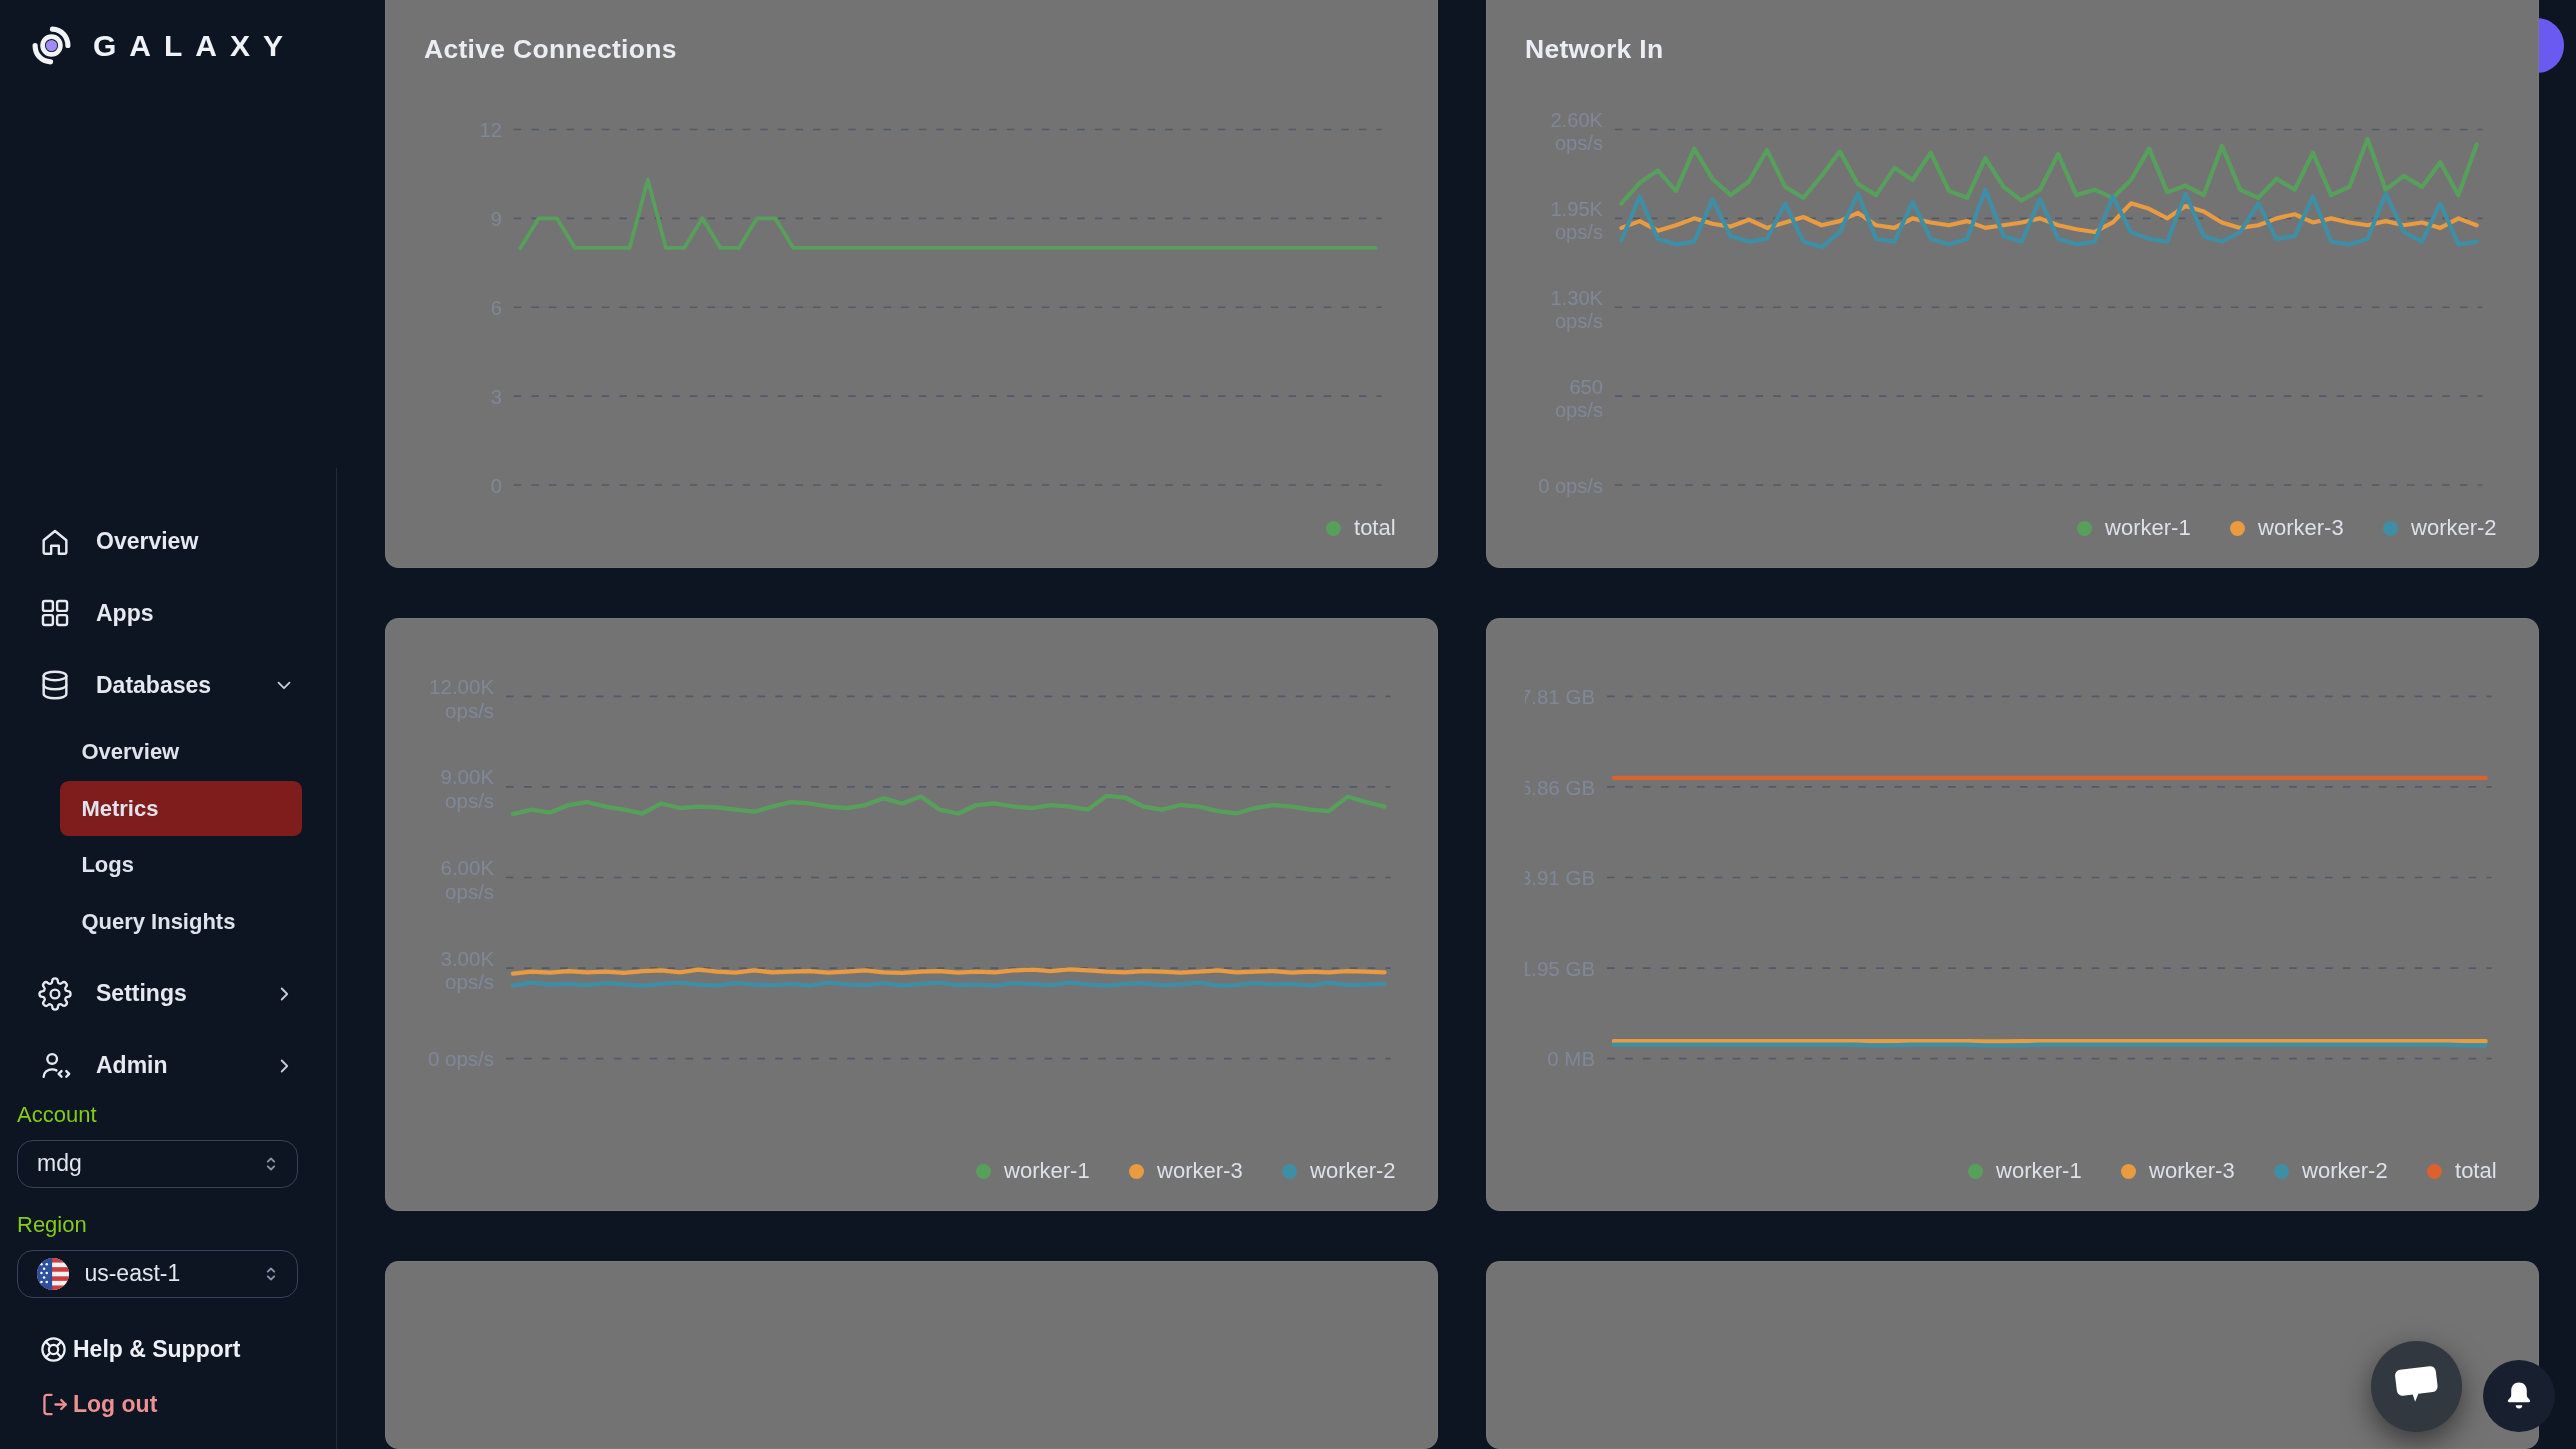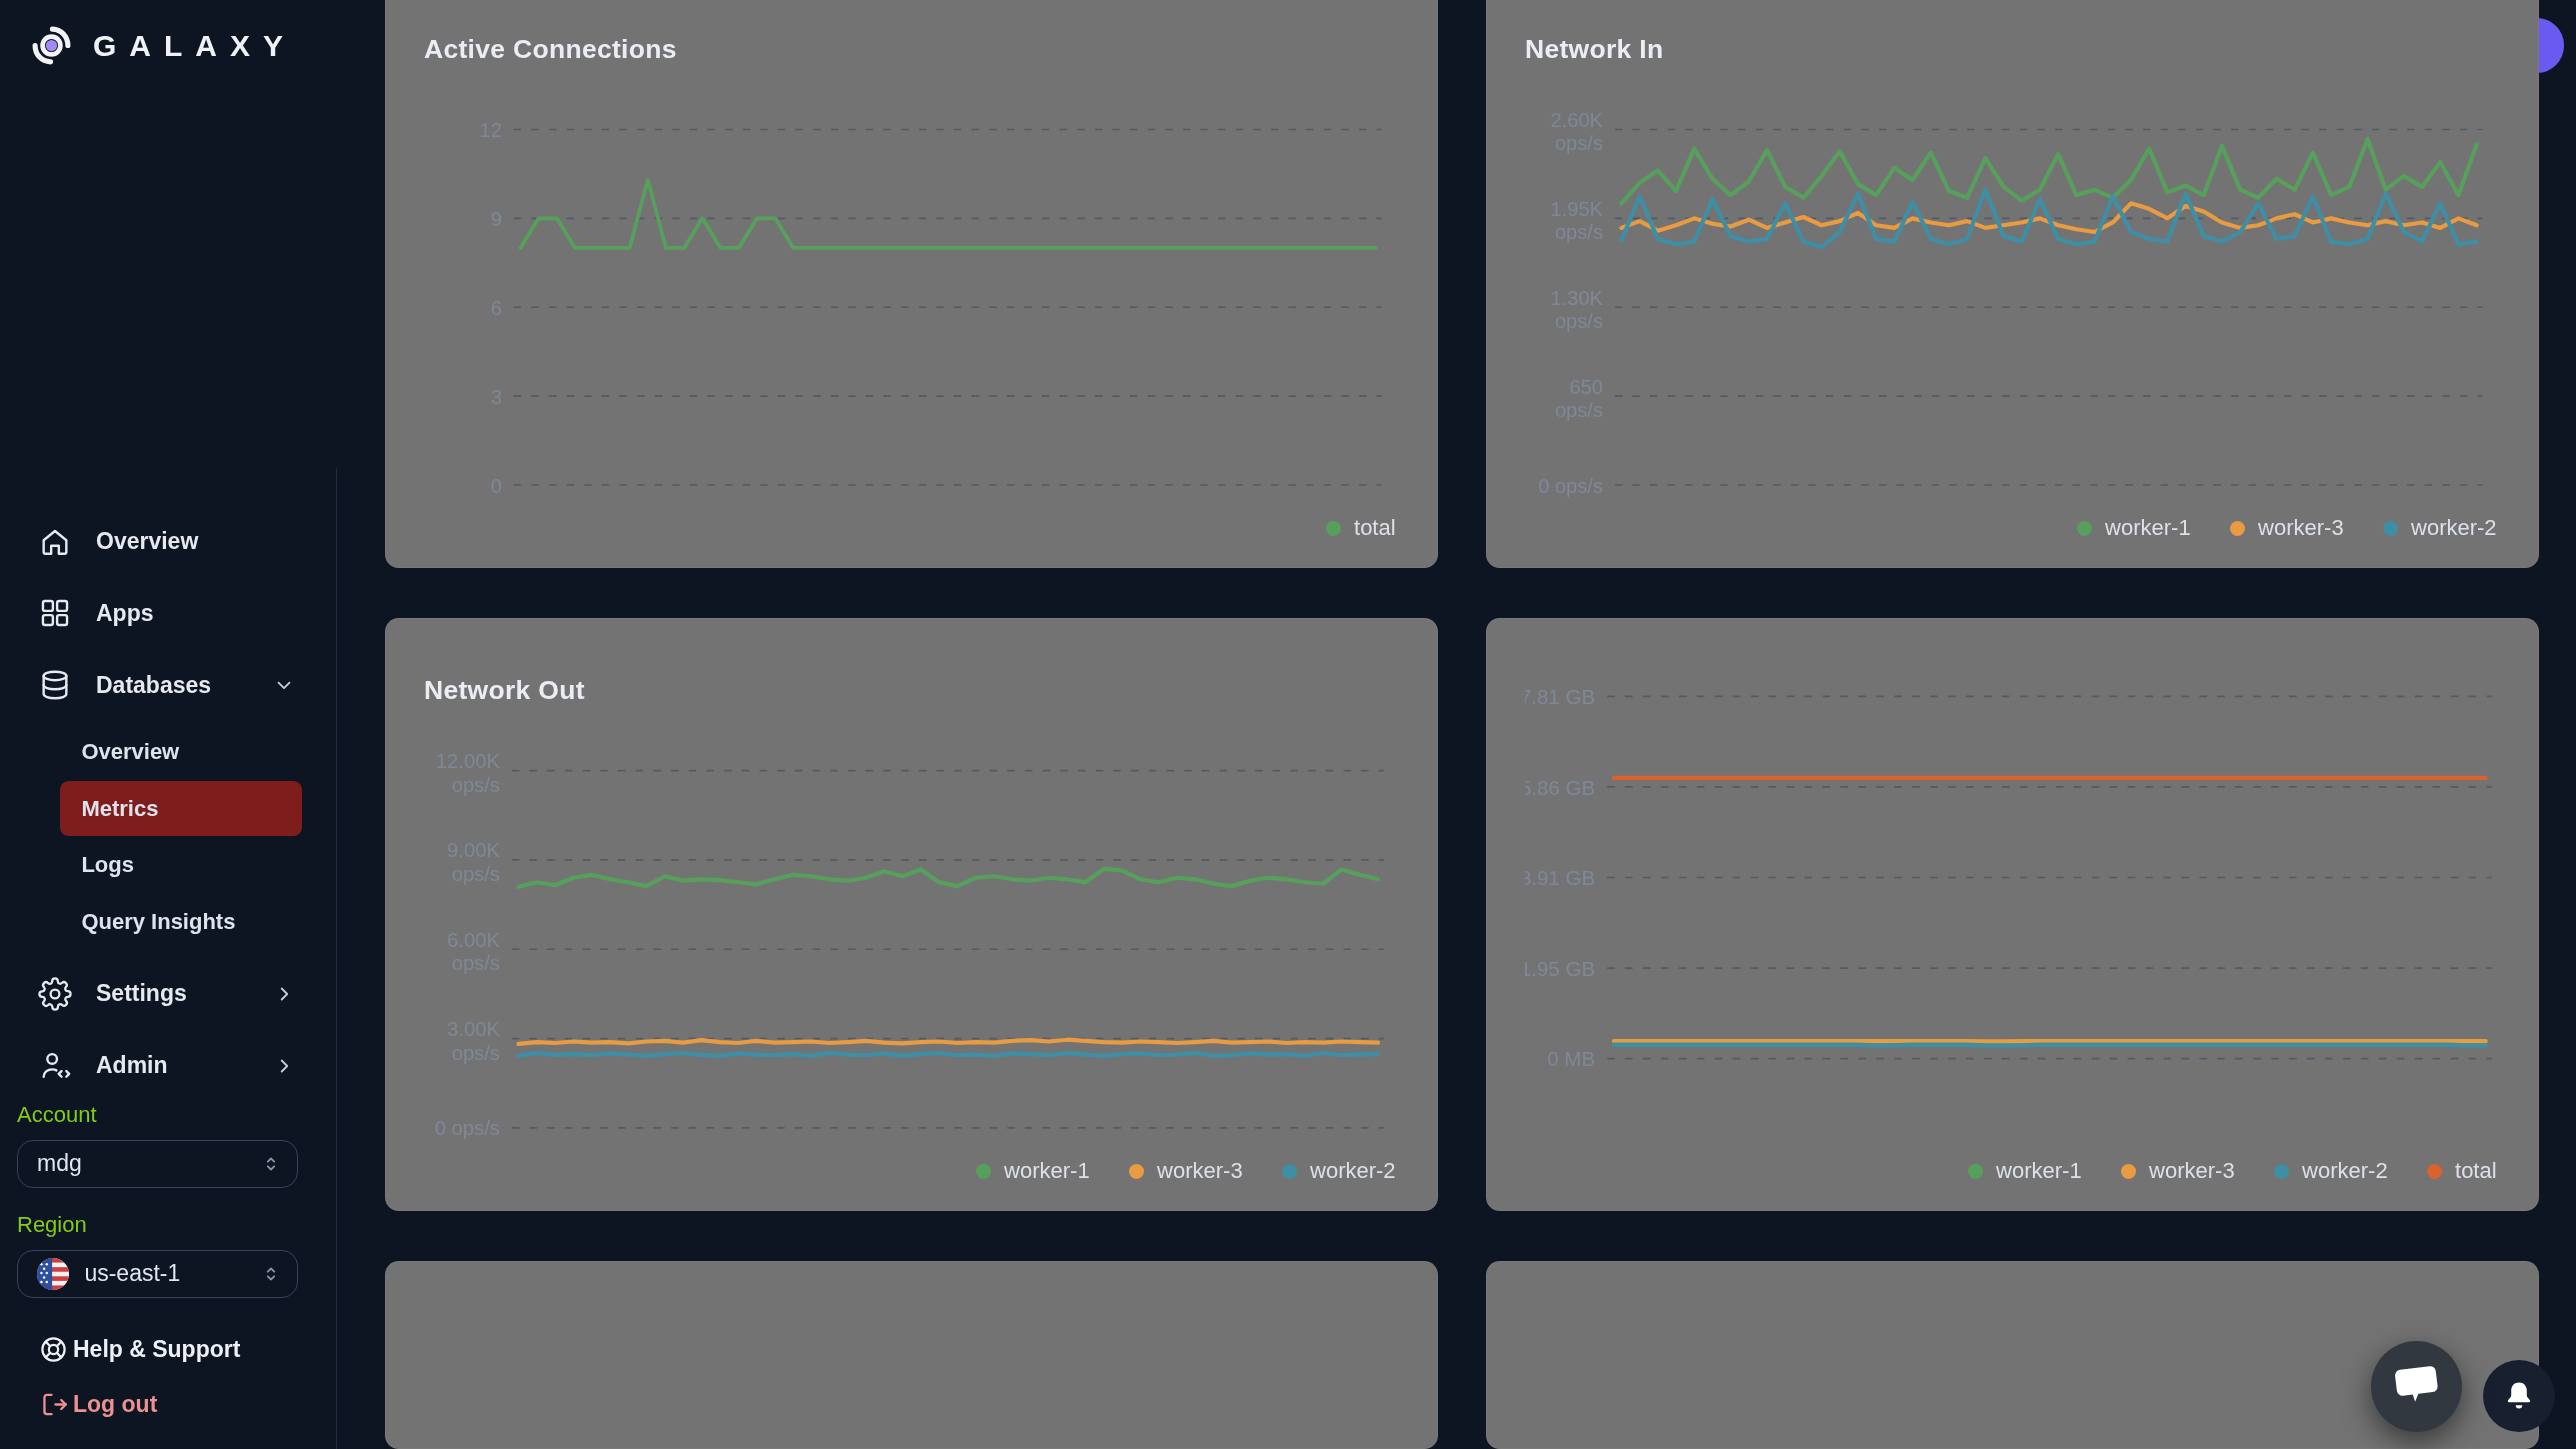--- a/index.html
+++ b/index.html
@@ -370,21 +370,20 @@
             <span>worker-3</span>
           </span>
           <span class="legend-item">
             <span class="legend-dot" style="background: rgb(62, 143, 166);"></span>
             <span>worker-2</span>
           </span>
         </div>
     </section>
 
     <section class="card">
-      <h2 class="card-title">Network Out</h2>
       <svg class="chart-svg" viewBox="0 0 1142 480">
           <line x1="96" x2="1131" y1="28" y2="28" stroke="#4a5468" stroke-width="2" stroke-dasharray="9 12" opacity="0.8"></line>
           <text text-anchor="end" fill="#7f8898" font-size="24" x="82"><tspan x="82" y="25">12.00K</tspan><tspan x="82" y="53">ops/s</tspan></text>
           <line x1="96" x2="1131" y1="134" y2="134" stroke="#4a5468" stroke-width="2" stroke-dasharray="9 12" opacity="0.8"></line>
           <text text-anchor="end" fill="#7f8898" font-size="24" x="82"><tspan x="82" y="131">9.00K</tspan><tspan x="82" y="159">ops/s</tspan></text>
           <line x1="96" x2="1131" y1="240" y2="240" stroke="#4a5468" stroke-width="2" stroke-dasharray="9 12" opacity="0.8"></line>
           <text text-anchor="end" fill="#7f8898" font-size="24" x="82"><tspan x="82" y="237">6.00K</tspan><tspan x="82" y="265">ops/s</tspan></text>
           <line x1="96" x2="1131" y1="346" y2="346" stroke="#4a5468" stroke-width="2" stroke-dasharray="9 12" opacity="0.8"></line>
           <text text-anchor="end" fill="#7f8898" font-size="24" x="82"><tspan x="82" y="343">3.00K</tspan><tspan x="82" y="371">ops/s</tspan></text>
           <line x1="96" x2="1131" y1="452" y2="452" stroke="#4a5468" stroke-width="2" stroke-dasharray="9 12" opacity="0.8"></line>

